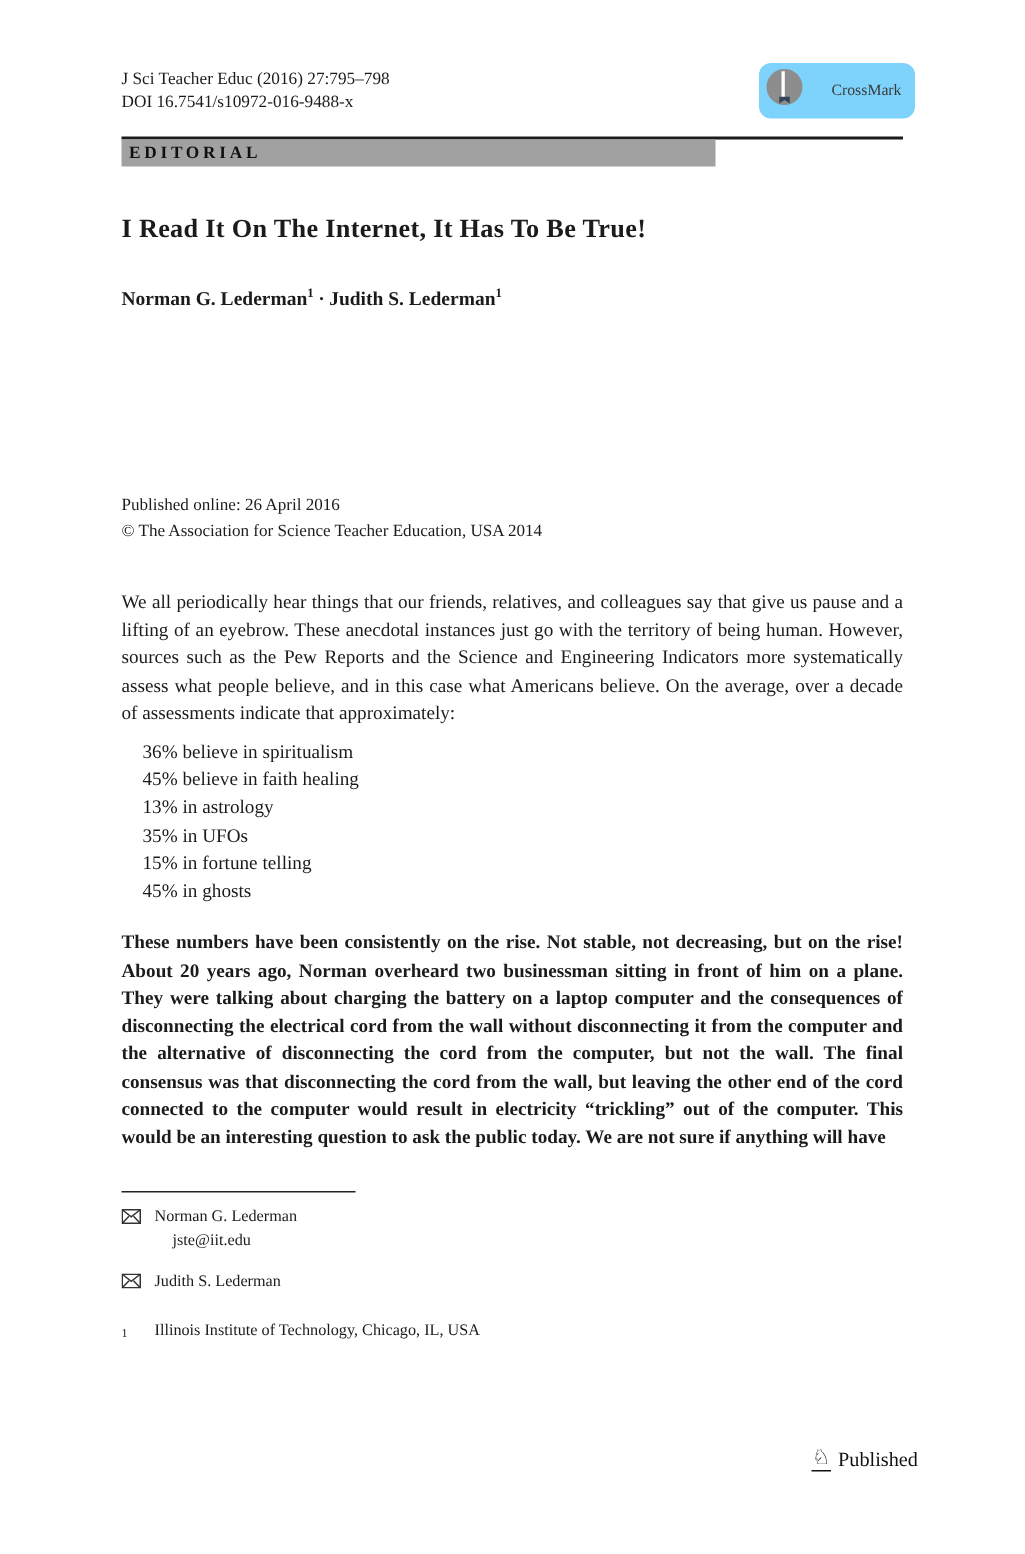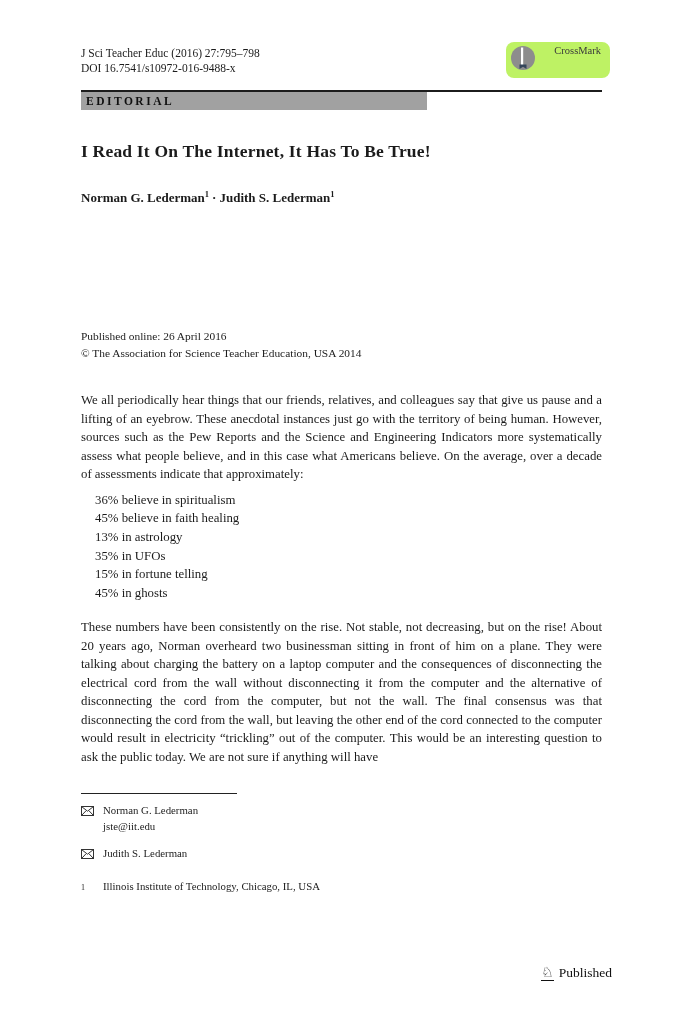--- a/index.html
+++ b/index.html
@@ -10,47 +10,47 @@
     color:#1b1b1b;
     position:relative;
     overflow:hidden;
   }
   .page { padding:46px 81px 0 81px; }
 
   
   .header-row { display:flex; justify-content:space-between; align-items:flex-start; }
   .citation { font-size:11.5px; line-height:15px; }
   .crossmark {
-    display:flex; gap:18px;
-    background:#bef264; border-radius:8px;
+    display:flex; align-items:center; gap:18px;
+    background:#7dd3fc; border-radius:8px;
     padding:3px 9px 3px 4px; margin-top:-4px; margin-right:-8px;
     cursor:pointer;
   }
   .crossmark-label { font-size:10.5px; color:#3a3a3a; }
 
   .top-rule { height:2px; background:#1c1c1c; margin-top:12px; }
   .section-banner {
-    background:#a1a1a1; width:346px; height:18px;
+    background:#a1a1a1; width:396px; height:18px;
     font-size:11.5px; font-weight:bold; letter-spacing:2.5px;
     line-height:18px; padding-left:5px; color:#101010;
   }
 
   
   .article-title { margin-top:31px; font-size:17.5px; font-weight:bold; letter-spacing:0.2px; }
   .authors { margin-top:27px; font-size:13px; font-weight:bold; }
   .authors sup { font-size:8.5px; vertical-align:super; }
   .author-sep { padding:0 3px; }
 
   
   .pub-block { margin-top:122px; font-size:11.4px; line-height:16.5px; }
 
   
   .body-para { margin-top:30px; font-size:12.8px; line-height:18.5px; text-align:justify; }
   .belief-list { margin-top:7px; padding-left:14px; list-style:none; font-size:12.8px; line-height:18.6px; }
-  .body-para.second { margin-top:16px; }
+  .body-para.second { margin-top:16px;font-weight:bold; }
 
   
   .footnote-area { margin-top:27px; }
   .fn-rule { width:156px; height:1px; background:#222222; }
   .fn-entry { display:flex; gap:9px; margin-top:9px; font-size:10.8px; line-height:15.5px; }
   .fn-entry .env { flex:0 0 auto; margin-top:2px; }
   .fn-email { margin-left:22px; font-size:10.8px; line-height:15.5px; }
   .fn-entry.second { margin-top:12px; }
   .affiliation { display:flex; margin-top:15px; font-size:10.8px; line-height:15.5px; }
   .affiliation .marker { font-size:8px; width:22px; flex:0 0 auto; padding-top:1px; }
@@ -122,21 +122,21 @@
     <div class="fn-entry">
       <span class="env">
         <svg width="13" height="10" viewBox="0 0 13 10">
           <rect x="0.5" y="0.5" width="12" height="9" fill="none" stroke="#333" stroke-width="1"></rect>
           <path d="M0.5 0.5 L6.5 5.2 L12.5 0.5" fill="none" stroke="#333" stroke-width="1"></path>
           <path d="M0.5 9.5 L5 4.8 M12.5 9.5 L8 4.8" fill="none" stroke="#333" stroke-width="1"></path>
         </svg>
       </span>
       <div>
         <div>Norman G. Lederman</div>
-        <div class="fn-email" style="margin-left:0;">jste@iit.edu</div>
+        <div class="fn-email" style="margin-left:12px;">jste@iit.edu</div>
       </div>
     </div>
 
     <div class="fn-entry second">
       <span class="env">
         <svg width="13" height="10" viewBox="0 0 13 10">
           <rect x="0.5" y="0.5" width="12" height="9" fill="none" stroke="#333" stroke-width="1"></rect>
           <path d="M0.5 0.5 L6.5 5.2 L12.5 0.5" fill="none" stroke="#333" stroke-width="1"></path>
           <path d="M0.5 9.5 L5 4.8 M12.5 9.5 L8 4.8" fill="none" stroke="#333" stroke-width="1"></path>
         </svg>

